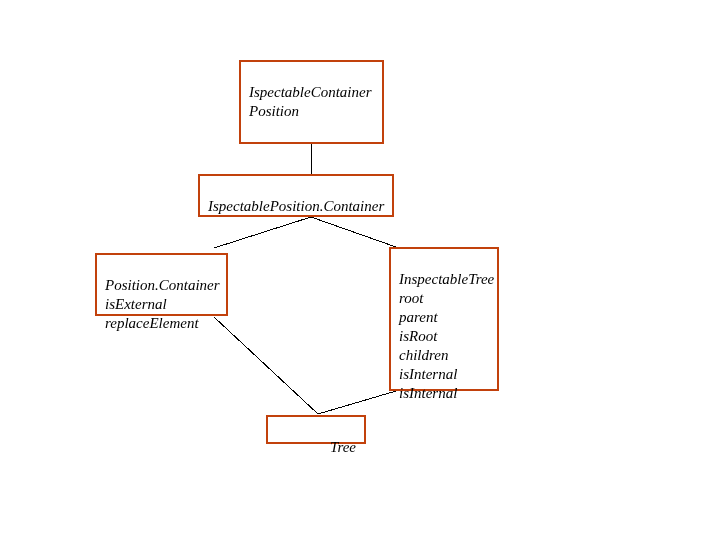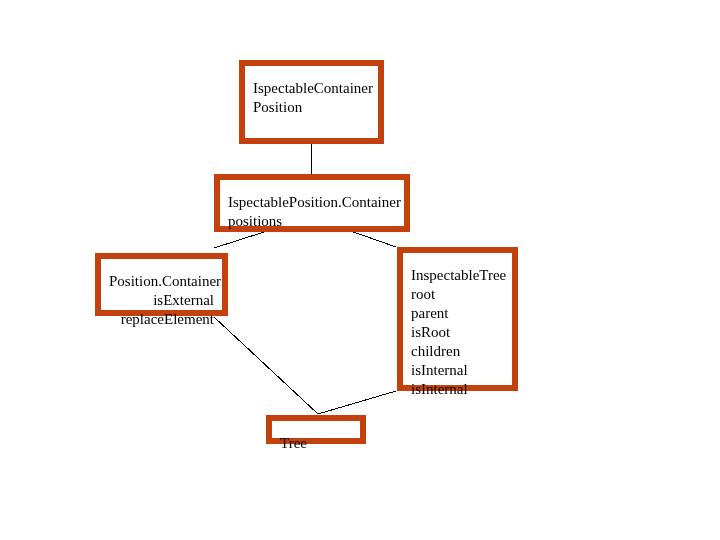--- a/index.html
+++ b/index.html
@@ -24,26 +24,27 @@
     position: absolute;
     left: 0;
     top: 0;
     width: 720px;
     height: 540px;
     pointer-events: none;
   }
   .uml-box {
     position: absolute;
     box-sizing: border-box;
-    border: 6px solid #c2410c;
+    border: 2px solid #c2410c;
     background: #ffffff;
-    padding: 13px 8px 4px 8px;
+    padding: 21px 8px 4px 8px;
     line-height: 19px;
     font-size: 15px;
     white-space: nowrap;
+    font-style: italic;
   }
   .uml-row {
     display: block;
     line-height: 19px;
     font-size: 15px;
   }
 </style>
 </head>
 <body>
 
@@ -53,35 +54,34 @@
       <polyline points="311,217 214,248" fill="none" stroke="#000000" stroke-width="1" shape-rendering="crispEdges"></polyline>
       <polyline points="311,217 396,247" fill="none" stroke="#000000" stroke-width="1" shape-rendering="crispEdges"></polyline>
       <polyline points="214,317 318,414" fill="none" stroke="#000000" stroke-width="1" shape-rendering="crispEdges"></polyline>
       <polyline points="396,391 318,414" fill="none" stroke="#000000" stroke-width="1" shape-rendering="crispEdges"></polyline>
     </svg>
   <div id="node-layer">
       <div class="uml-box" style="left: 239px; top: 60px; width: 145px; height: 84px;">
         <span class="uml-row">IspectableContainer</span>
         <span class="uml-row">Position</span>
       </div>
-      <div class="uml-box" style="left: 214px; top: 174px; width: 196px; height: 58px;">
+      <div class="uml-box" style="left: 198px; top: 174px; width: 196px; height: 43px;">
         <span class="uml-row">IspectablePosition.Container</span>
-        <span class="uml-row">positions</span>
       </div>
-      <div class="uml-box" style="left: 95px; top: 253px; width: 133px; height: 63px; text-align: right;">
+      <div class="uml-box" style="left: 95px; top: 253px; width: 133px; height: 63px;">
         <span class="uml-row">Position.Container</span>
         <span class="uml-row">isExternal</span>
         <span class="uml-row">replaceElement</span>
       </div>
-      <div class="uml-box" style="left: 397px; top: 247px; width: 121px; height: 144px;">
+      <div class="uml-box" style="left: 389px; top: 247px; width: 110px; height: 144px;">
         <span class="uml-row">InspectableTree</span>
         <span class="uml-row">root</span>
         <span class="uml-row">parent</span>
         <span class="uml-row">isRoot</span>
         <span class="uml-row">children</span>
         <span class="uml-row">isInternal</span>
         <span class="uml-row">isInternal</span>
       </div>
-      <div class="uml-box" style="left: 266px; top: 415px; width: 100px; height: 27px;">
+      <div class="uml-box" style="left: 266px; top: 415px; width: 100px; height: 27px; text-align: right;">
         <span class="uml-row">Tree</span>
       </div>
     </div>
 </div>
 
 </body></html>

